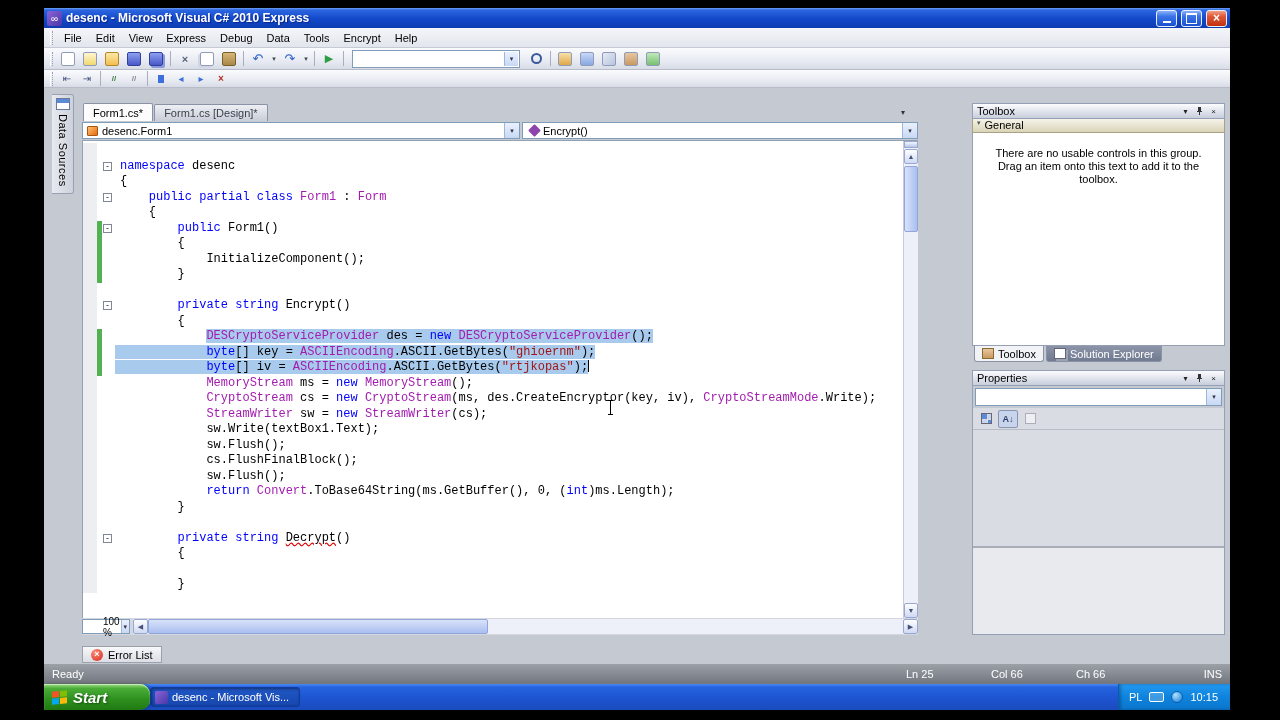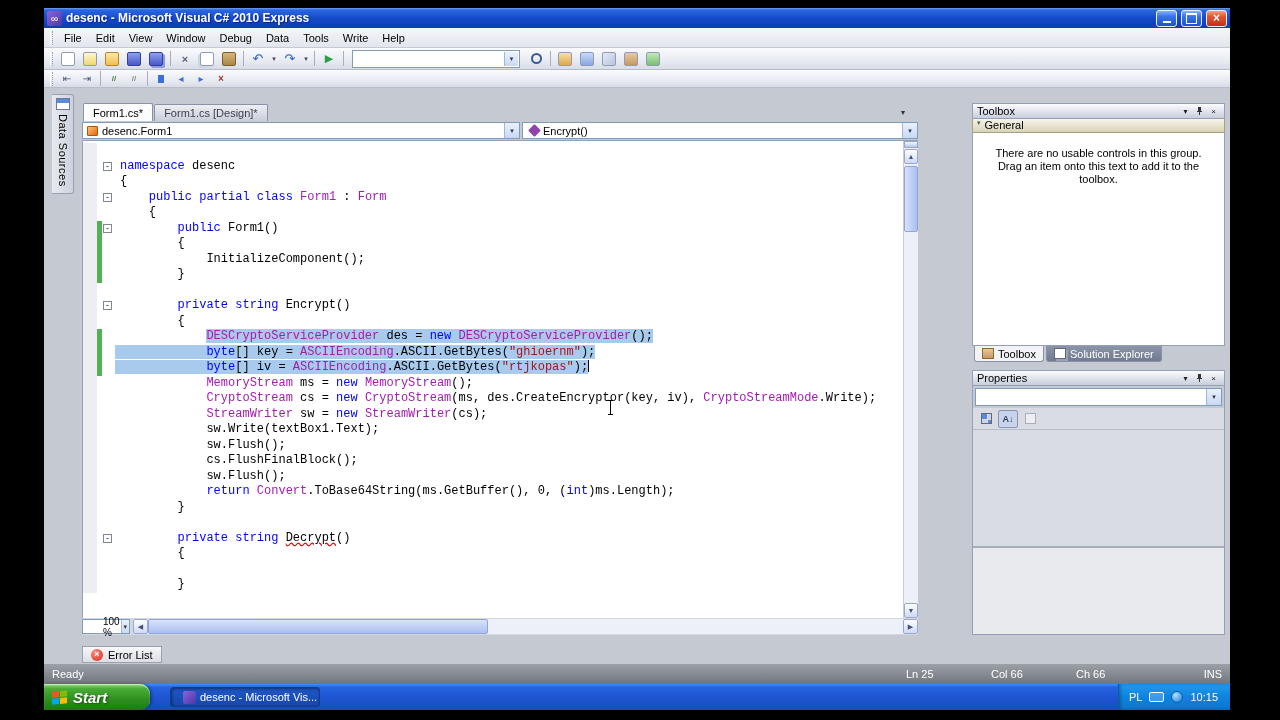--- a/index.html
+++ b/index.html
@@ -189,21 +189,21 @@
   .taskbar{height:26px;flex:none;display:flex;align-items:stretch;
     background:linear-gradient(180deg,#4A8BF5 0%,#2563E0 12%,#1D54D0 55%,#1A4BBE 100%)}
   .start-btn{width:106px;flex:none;display:flex;align-items:center;gap:6px;padding:0 12px 0 8px;
     border-radius:0 10px 10px 0;color:#fff;font-style:italic;font-weight:bold;font-size:15px;
     text-shadow:1px 1px 2px #14500A;
     background:linear-gradient(180deg,#9ADB84 0%,#48AC35 18%,#2E8F1F 60%,#1F7A12 100%);
     box-shadow:inset 0 1px 1px #C8F0B8, 2px 0 3px rgba(0,0,0,.3)}
   .win-flag{display:grid;grid-template-columns:7px 7px;grid-template-rows:6px 6px;gap:1px;transform:skewY(-6deg);flex:none}
   .win-flag i{display:block}
   .wf-r{background:#F35325}.wf-g{background:#81BC06}.wf-b{background:#05A6F0}.wf-y{background:#FFBA08}
-  .task-btn{margin:3px 0 3px 20px;width:150px;flex:none;display:flex;align-items:center;gap:4px;padding:0 12px;
+  .task-btn{margin:3px 0 3px 0;width:150px;flex:none;display:flex;align-items:center;gap:4px;padding:0 4px;
     color:#fff;font-size:11px;white-space:nowrap;overflow:hidden;
     background:linear-gradient(180deg,#2058C8,#1746AC);border:1px solid #0F3A9A;border-radius:3px;
     box-shadow:inset 1px 1px 3px rgba(0,0,0,.45)}
   .task-icon{width:13px;height:13px;border-radius:2px;background:linear-gradient(135deg,#8C64D8,#4838A8);flex:none}
   .tray{margin-left:auto;display:flex;align-items:center;gap:7px;padding:0 12px 0 10px;color:#fff;font-size:11px;
     background:linear-gradient(180deg,#2399F0 0%,#0E83DD 50%,#0B76CC 100%);
     border-left:1px solid #0A5CB0;box-shadow:inset 2px 0 3px rgba(0,0,0,.25)}
   .kb-icon{width:15px;height:10px;border:1px solid #fff;border-radius:2px;background:rgba(255,255,255,.2);flex:none}
   .circ-icon{width:12px;height:12px;border-radius:50%;border:1px solid #0A5CB0;flex:none;
     background:radial-gradient(circle at 35% 30%,#AEE2FF,#1479D8)}
@@ -225,25 +225,25 @@
     <div class="wbtn max"></div>
     <div class="wbtn close">×</div>
   </div>
 
   <div class="menubar">
     <div class="grip"></div>
     <div id="menu-items">
         <div class="menu-item">File</div>
         <div class="menu-item">Edit</div>
         <div class="menu-item">View</div>
-        <div class="menu-item">Window</div>
+        <div class="menu-item">Express</div>
         <div class="menu-item">Debug</div>
         <div class="menu-item">Data</div>
         <div class="menu-item">Tools</div>
-        <div class="menu-item">Write</div>
+        <div class="menu-item">Encrypt</div>
         <div class="menu-item">Help</div>
       </div>
   </div>
 
   <div class="toolbar t1">
     <div class="grip"></div>
     <div id="toolbar1-items" style="display:flex;align-items:center">
         <div class="tb-btn">
           <span class="tbicon i-new-project"></span>
         </div>

